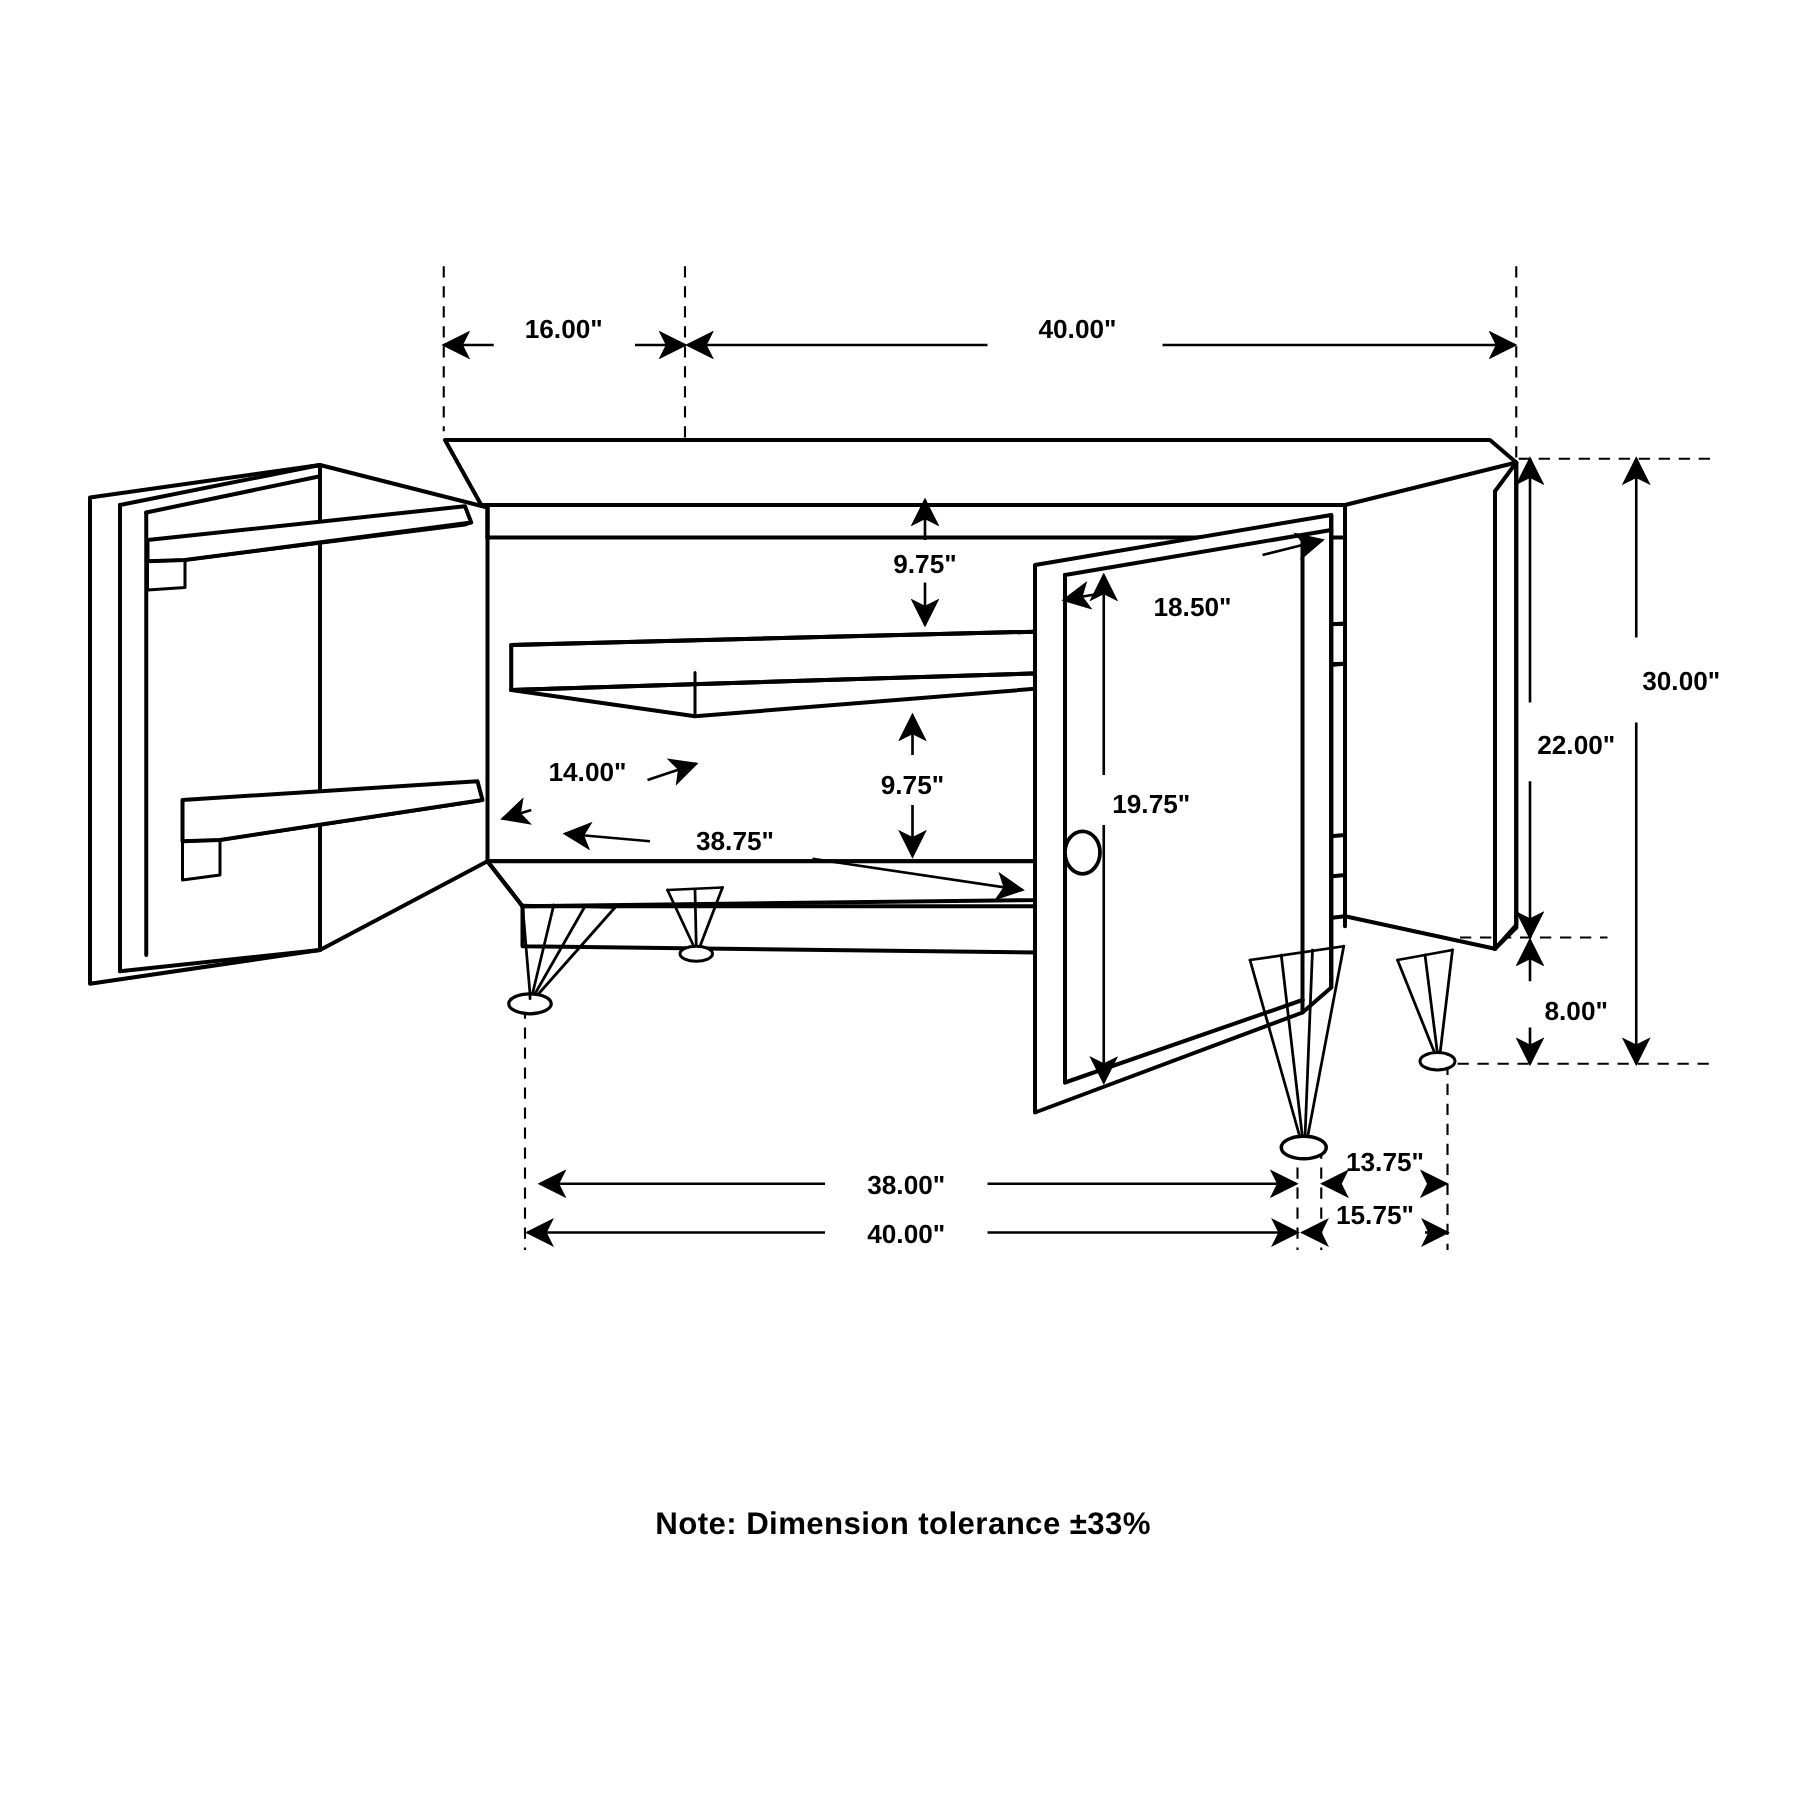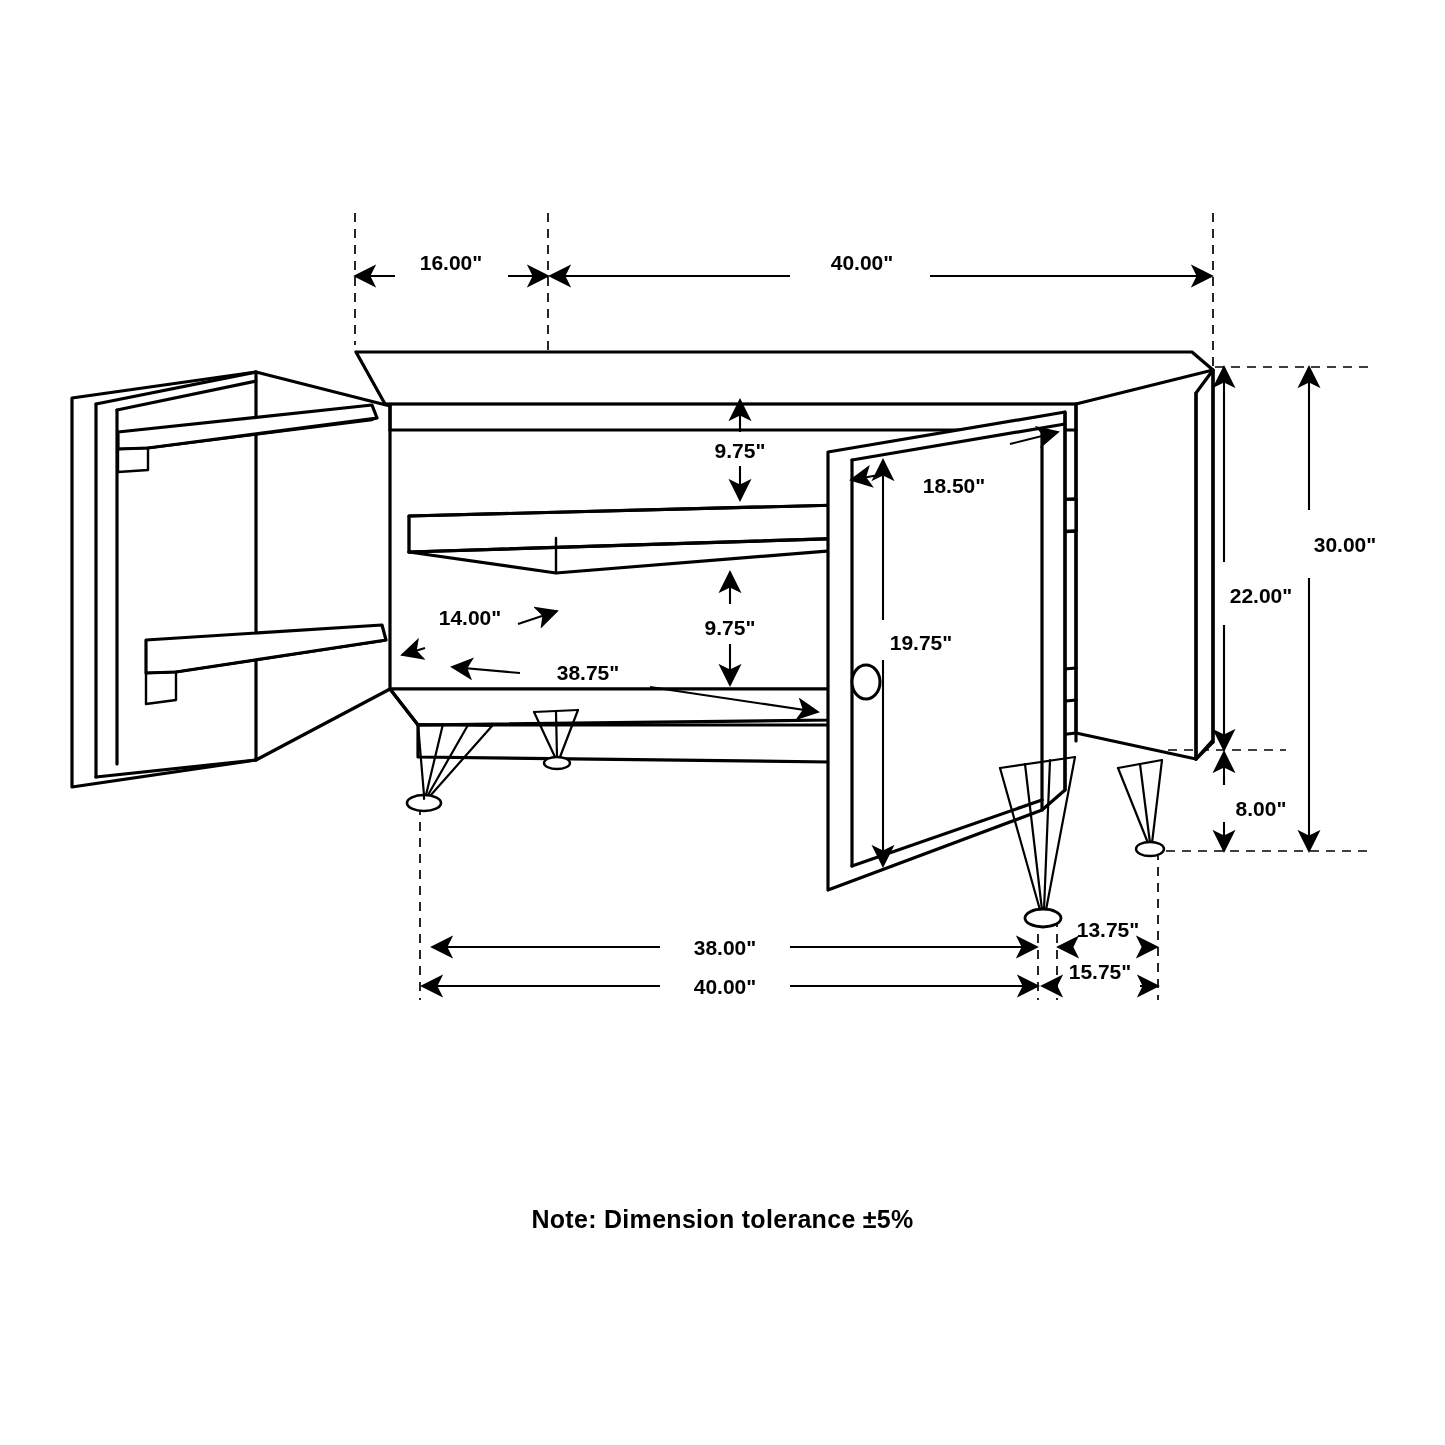--- a/index.html
+++ b/index.html
@@ -287,14 +287,14 @@
       <text class="dim-label" x="1345" y="552" text-anchor="middle">30.00"</text>
       <text class="dim-label" x="1261" y="603" text-anchor="middle">22.00"</text>
       <text class="dim-label" x="1261" y="816" text-anchor="middle">8.00"</text>
       <text class="dim-label" x="725" y="955" text-anchor="middle">38.00"</text>
       <text class="dim-label" x="1108" y="937" text-anchor="middle">13.75"</text>
       <text class="dim-label" x="725" y="994" text-anchor="middle">40.00"</text>
       <text class="dim-label" x="1100" y="979" text-anchor="middle">15.75"</text>
     </g>
   </svg>
 
-  <div class="note-text">Note: Dimension tolerance ±5%</div>
+  <div class="note-text">Note: Dimension tolerance ±33%</div>
 </div>
 
 </body></html>

